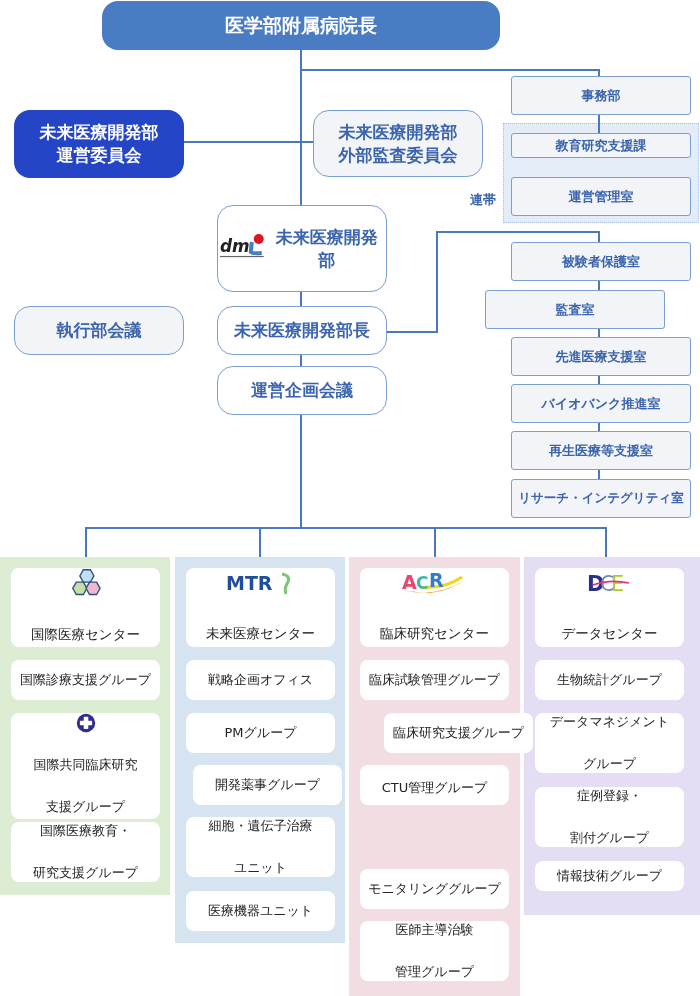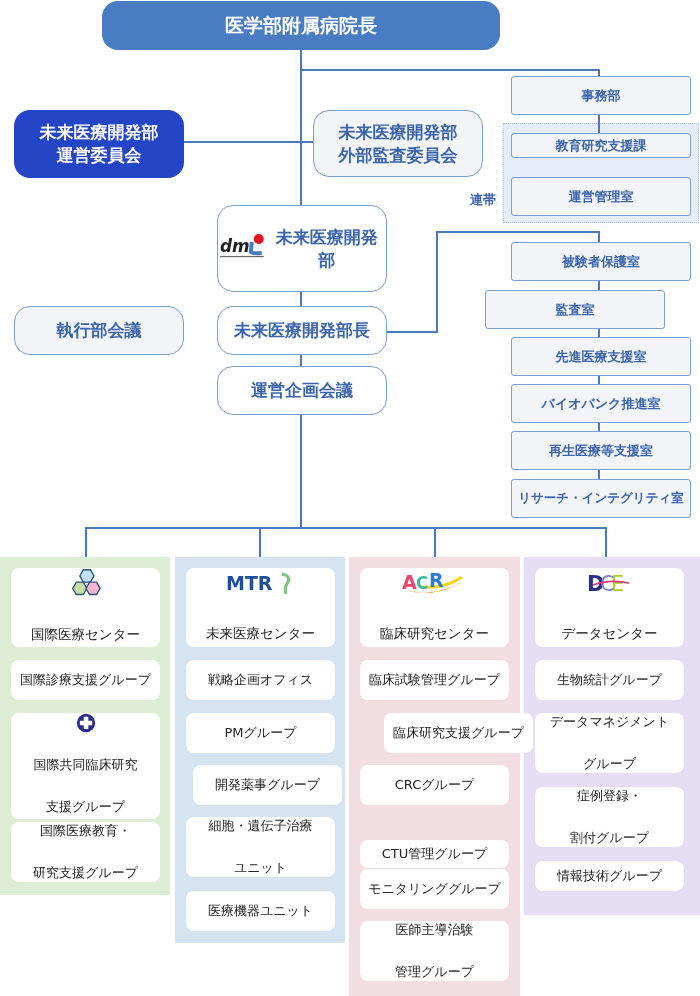--- a/index.html
+++ b/index.html
@@ -194,21 +194,21 @@
 
 <div class="card" style="left:360px;top:660px;width:149px;height:40px;">
   <span>臨床試験管理グループ</span>
   </div>
 <div class="card" style="left:360px;top:713px;width:149px;height:40px;margin-left:24px;">
   <span>臨床研究支援グループ</span>
   </div>
 <div class="card" style="left:360px;top:765px;width:149px;height:40px;">
   <span>CRCグループ</span>
   </div>
-<div class="card" style="left:360px;top:840px;width:149px;height:28px;">
+<div class="card" style="left:360px;top:772px;width:149px;height:28px;justify-content:flex-end;">
   <span>CTU管理グループ</span>
   </div>
 <div class="card" style="left:360px;top:869px;width:149px;height:40px;">
   <span>モニタリンググループ</span>
   </div>
 <div class="card" style="left:360px;top:921px;width:149px;height:60px;">
   <span>医師主導治験</span>
   <span>管理グループ</span>
   </div>
 

